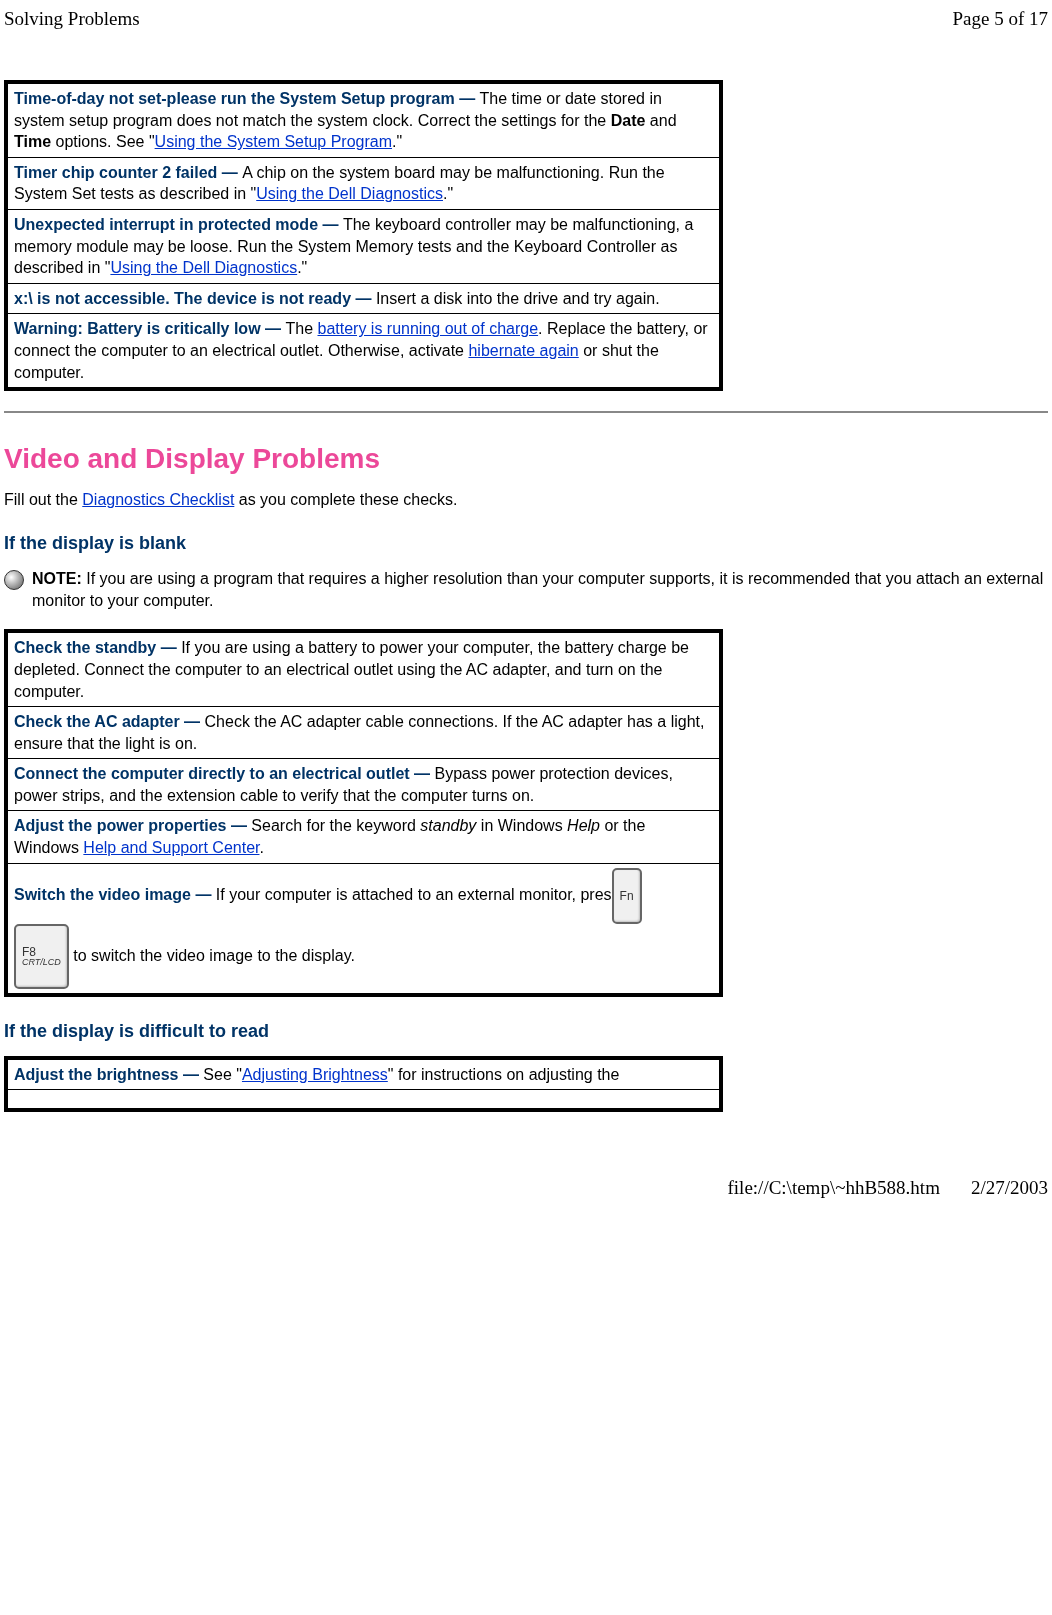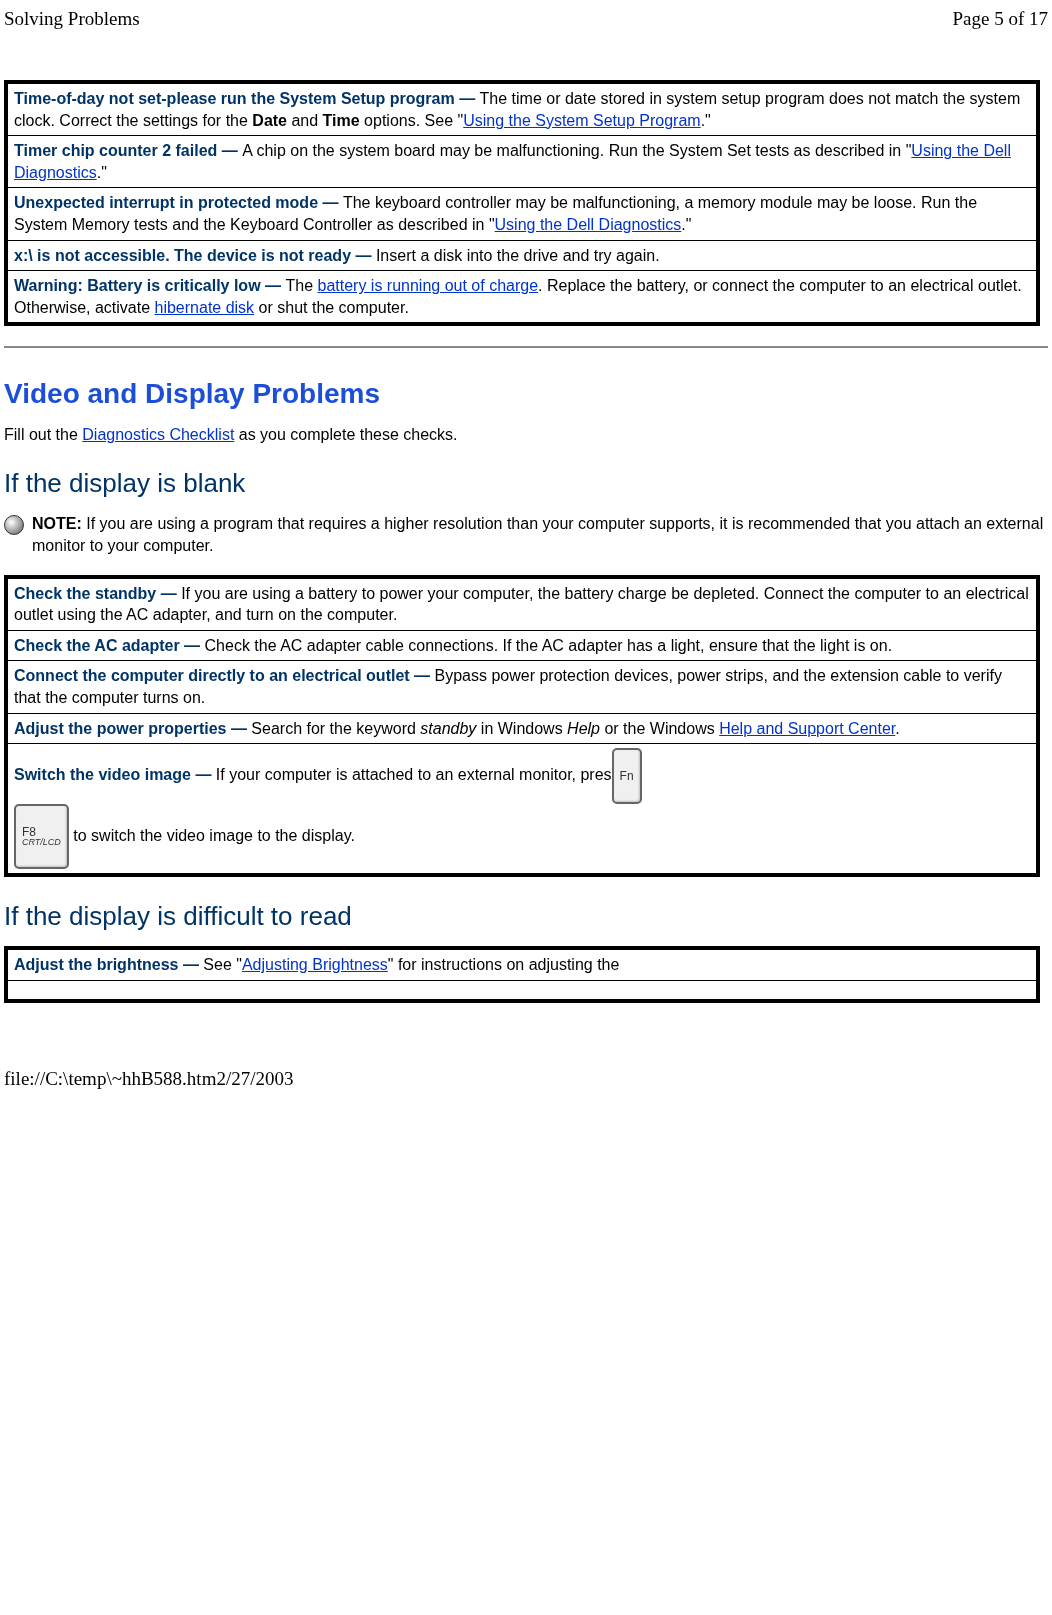--- a/index.html
+++ b/index.html
@@ -12,27 +12,28 @@
     }
     .header-row {
       display: flex;
       justify-content: space-between;
       font-family: "Times New Roman", serif;
       font-size: 19px;
       margin-bottom: 50px;
     }
     .footer-row {
       display: flex;
-      justify-content: flex-start;
+      justify-content: flex-end;
       font-family: "Times New Roman", serif;
       font-size: 19px;
       margin-top: 65px;
+      gap: 31px;
     }
     .error-table {
-      width: 1036px;
+      width: 719px;
       border-collapse: collapse;
       border: 4px solid #000;
       margin-bottom: 20px;
     }
     .error-table td {
       border: 1px solid #000;
       padding: 4px 6px;
       vertical-align: top;
       line-height: 1.35;
     }
@@ -45,29 +46,29 @@
       text-decoration: underline;
       cursor: pointer;
     }
     hr.section-divider {
       border: none;
       border-top: 2px solid #888;
       margin: 20px 0 30px 0;
       width: 1044px;
     }
     h2.section-heading {
-      color: #1d4ed8;
+      color: #ec4899;
       font-size: 28px;
       font-weight: bold;
       margin: 12px 0 16px 0;
     }
     h3.sub-heading {
       color: #003366;
-      font-size: 26px;
-      font-weight: normal;
+      font-size: 18px;
+      font-weight: bold;
       margin: 24px 0 14px 0;
     }
     .intro-text {
       margin: 0 0 10px 0;
     }
     .note-block {
       display: flex;
       align-items: flex-start;
       margin: 10px 0 18px 0;
     }
@@ -136,21 +137,21 @@
     <span class="error-title">Unexpected interrupt in protected mode — </span><span>The keyboard controller may be malfunctioning, a memory module may be loose. Run the System Memory tests and the Keyboard Controller as described in "</span><a class="link">Using the Dell Diagnostics</a><span>."</span>
   </td>
       </tr>
   <tr>
         <td>
     <span class="error-title">x:\ is not accessible. The device is not ready — </span><span>Insert a disk into the drive and try again.</span>
   </td>
       </tr>
   <tr>
         <td>
-    <span class="error-title">Warning: Battery is critically low — </span><span>The </span><a class="link">battery is running out of charge</a><span>. Replace the battery, or connect the computer to an electrical outlet. Otherwise, activate </span><a class="link">hibernate disk</a><span> or shut the computer.</span>
+    <span class="error-title">Warning: Battery is critically low — </span><span>The </span><a class="link">battery is running out of charge</a><span>. Replace the battery, or connect the computer to an electrical outlet. Otherwise, activate </span><a class="link">hibernate again</a><span> or shut the computer.</span>
   </td>
       </tr>
 </tbody>
   </table>
 
 <hr class="section-divider">
 
 <h2 class="section-heading">Video and Display Problems</h2>
 
 <p class="intro-text">

